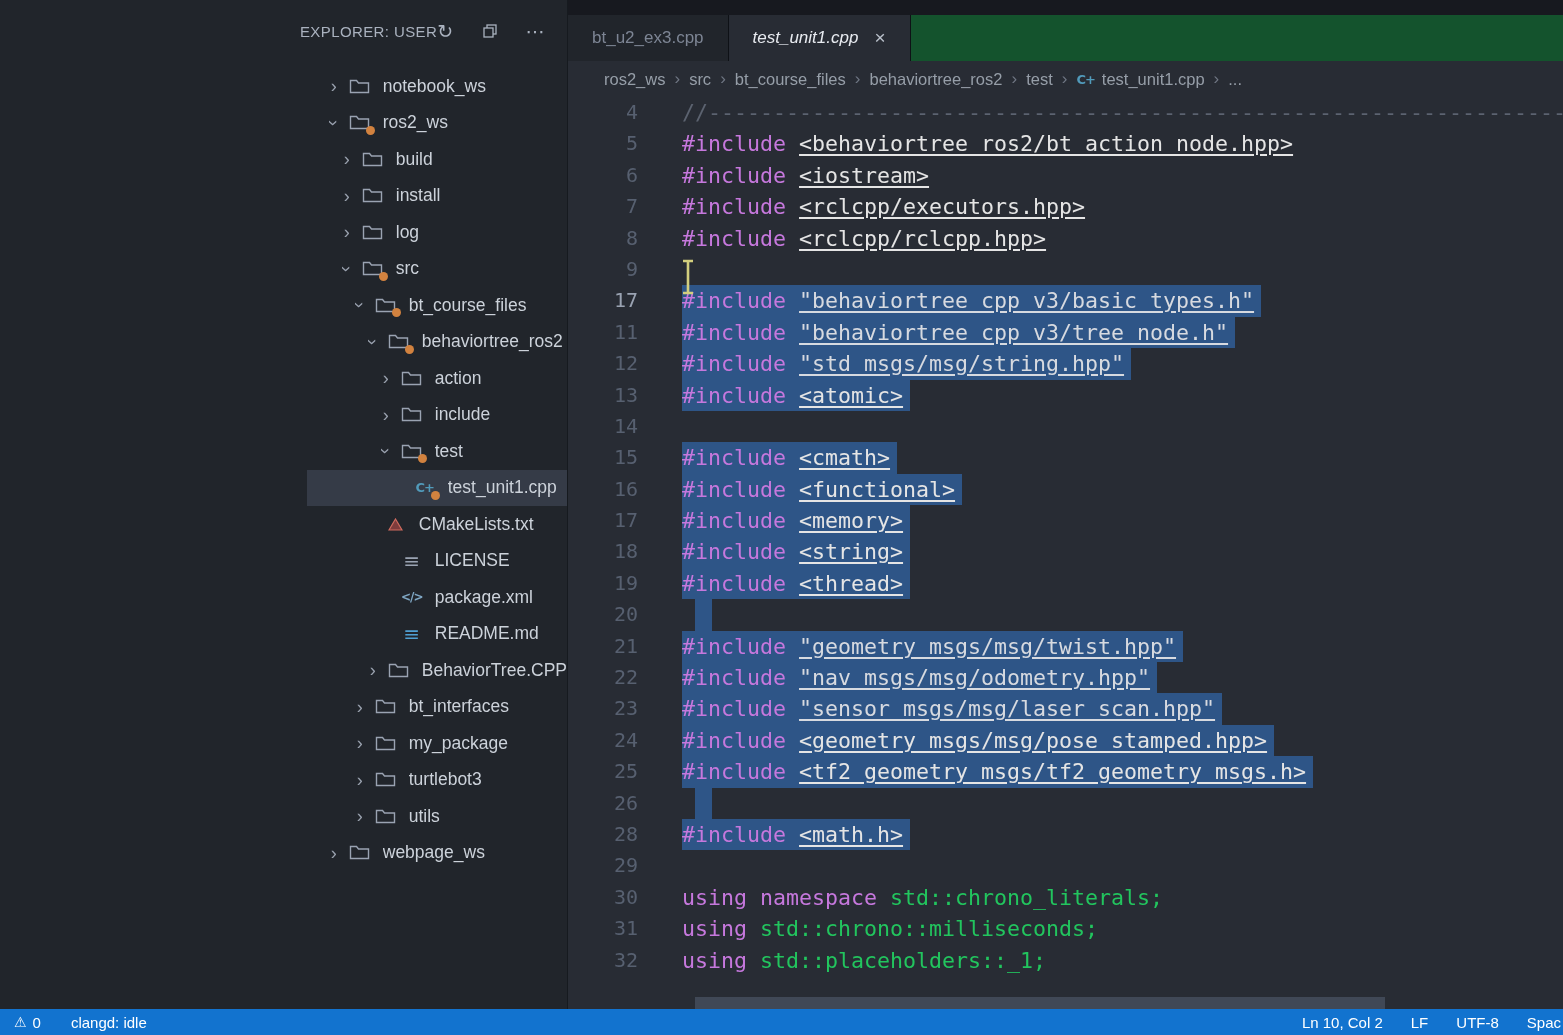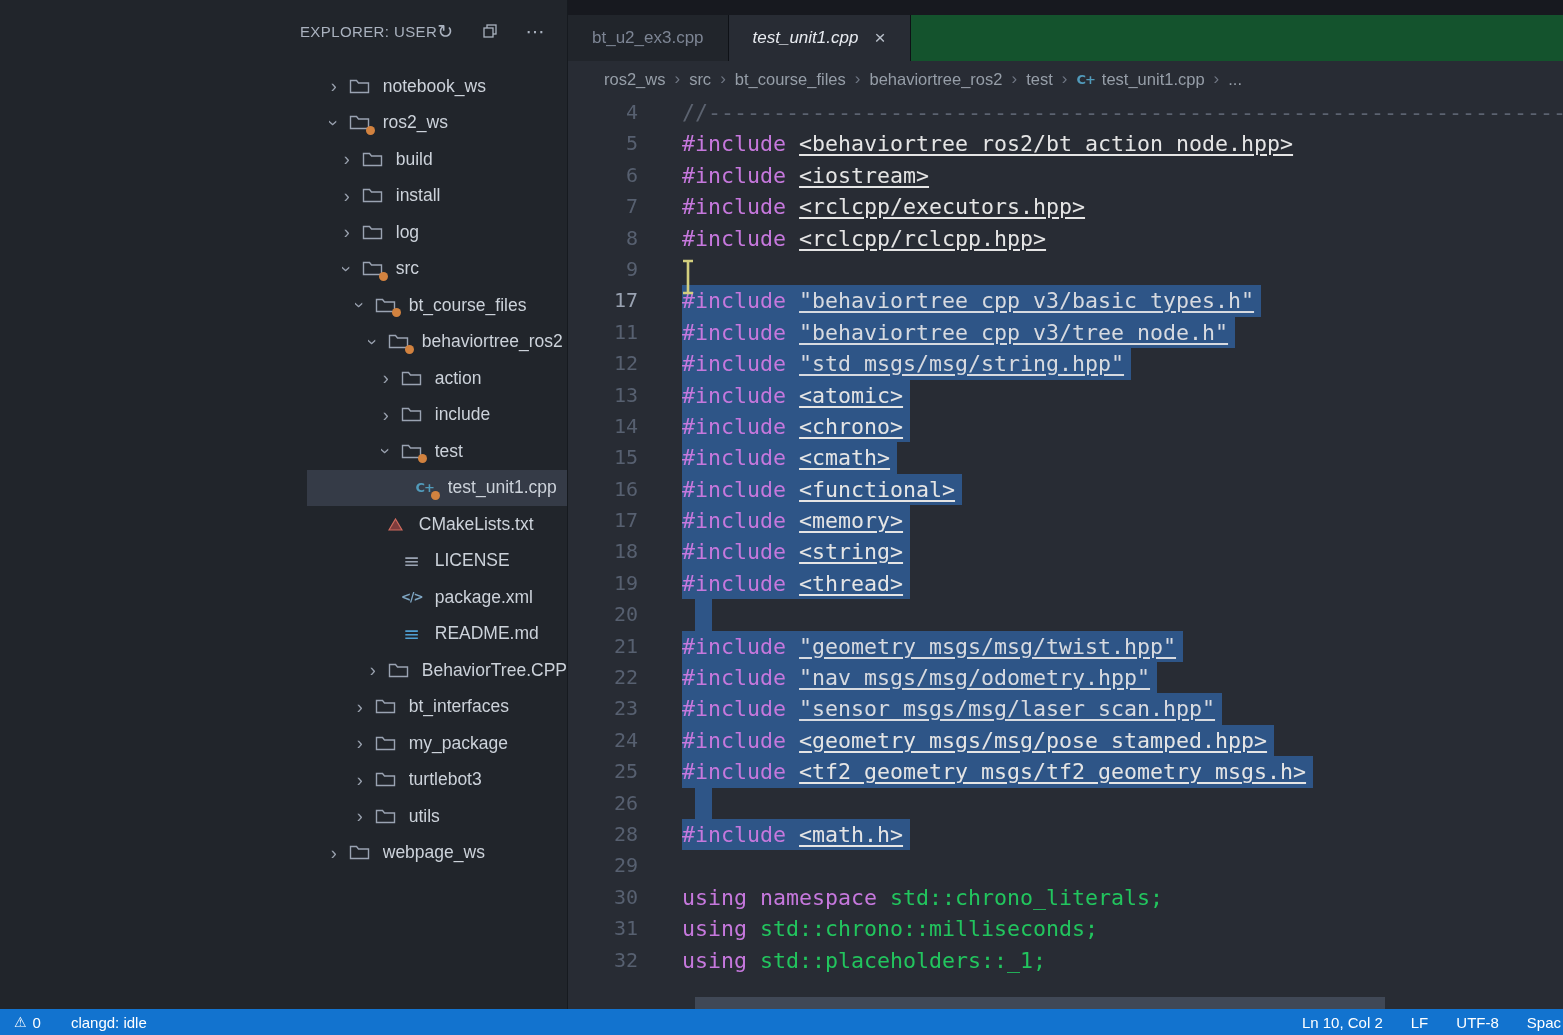--- a/index.html
+++ b/index.html
@@ -346,21 +346,21 @@
             <div class="code-row"><span class="gutter">4</span><span class="line-content"><span class="tok-cmt">//------------------------------------------------------------------------------------------------</span></span></div>
             <div class="code-row"><span class="gutter">5</span><span class="line-content"><span class="tok-kw">#include</span><span class="tok-pln"> </span><span class="tok-inc">&lt;behaviortree_ros2/bt_action_node.hpp&gt;</span></span></div>
             <div class="code-row"><span class="gutter">6</span><span class="line-content"><span class="tok-kw">#include</span><span class="tok-pln"> </span><span class="tok-inc">&lt;iostream&gt;</span></span></div>
             <div class="code-row"><span class="gutter">7</span><span class="line-content"><span class="tok-kw">#include</span><span class="tok-pln"> </span><span class="tok-inc">&lt;rclcpp/executors.hpp&gt;</span></span></div>
             <div class="code-row"><span class="gutter">8</span><span class="line-content"><span class="tok-kw">#include</span><span class="tok-pln"> </span><span class="tok-inc">&lt;rclcpp/rclcpp.hpp&gt;</span></span></div>
             <div class="code-row"><span class="gutter">9</span></div>
             <div class="code-row selected"><span class="gutter active">17</span><span class="line-content"><span class="tok-kw">#include</span><span class="tok-pln"> </span><span class="tok-str">"behaviortree_cpp_v3/basic_types.h"</span></span></div>
             <div class="code-row selected"><span class="gutter">11</span><span class="line-content"><span class="tok-kw">#include</span><span class="tok-pln"> </span><span class="tok-str">"behaviortree_cpp_v3/tree_node.h"</span></span></div>
             <div class="code-row selected"><span class="gutter">12</span><span class="line-content"><span class="tok-kw">#include</span><span class="tok-pln"> </span><span class="tok-str">"std_msgs/msg/string.hpp"</span></span></div>
             <div class="code-row selected"><span class="gutter">13</span><span class="line-content"><span class="tok-kw">#include</span><span class="tok-pln"> </span><span class="tok-inc">&lt;atomic&gt;</span></span></div>
-            <div class="code-row selected"><span class="gutter">14</span><span class="line-content"><span class="tok-kw">#include</span><span class="tok-pln"> </span><span class="tok-inc">&lt;chrono&gt;</span></span></div>
+            <div class="code-row selected"><span class="gutter">14</span></div>
             <div class="code-row selected"><span class="gutter">15</span><span class="line-content"><span class="tok-kw">#include</span><span class="tok-pln"> </span><span class="tok-inc">&lt;cmath&gt;</span></span></div>
             <div class="code-row selected"><span class="gutter">16</span><span class="line-content"><span class="tok-kw">#include</span><span class="tok-pln"> </span><span class="tok-inc">&lt;functional&gt;</span></span></div>
             <div class="code-row selected"><span class="gutter">17</span><span class="line-content"><span class="tok-kw">#include</span><span class="tok-pln"> </span><span class="tok-inc">&lt;memory&gt;</span></span></div>
             <div class="code-row selected"><span class="gutter">18</span><span class="line-content"><span class="tok-kw">#include</span><span class="tok-pln"> </span><span class="tok-inc">&lt;string&gt;</span></span></div>
             <div class="code-row selected"><span class="gutter">19</span><span class="line-content"><span class="tok-kw">#include</span><span class="tok-pln"> </span><span class="tok-inc">&lt;thread&gt;</span></span></div>
             <div class="code-row selected"><span class="gutter">20</span><span class="blank-sel"></span></div>
             <div class="code-row selected"><span class="gutter">21</span><span class="line-content"><span class="tok-kw">#include</span><span class="tok-pln"> </span><span class="tok-str">"geometry_msgs/msg/twist.hpp"</span></span></div>
             <div class="code-row selected"><span class="gutter">22</span><span class="line-content"><span class="tok-kw">#include</span><span class="tok-pln"> </span><span class="tok-str">"nav_msgs/msg/odometry.hpp"</span></span></div>
             <div class="code-row selected"><span class="gutter">23</span><span class="line-content"><span class="tok-kw">#include</span><span class="tok-pln"> </span><span class="tok-str">"sensor_msgs/msg/laser_scan.hpp"</span></span></div>
             <div class="code-row selected"><span class="gutter">24</span><span class="line-content"><span class="tok-kw">#include</span><span class="tok-pln"> </span><span class="tok-inc">&lt;geometry_msgs/msg/pose_stamped.hpp&gt;</span></span></div>

